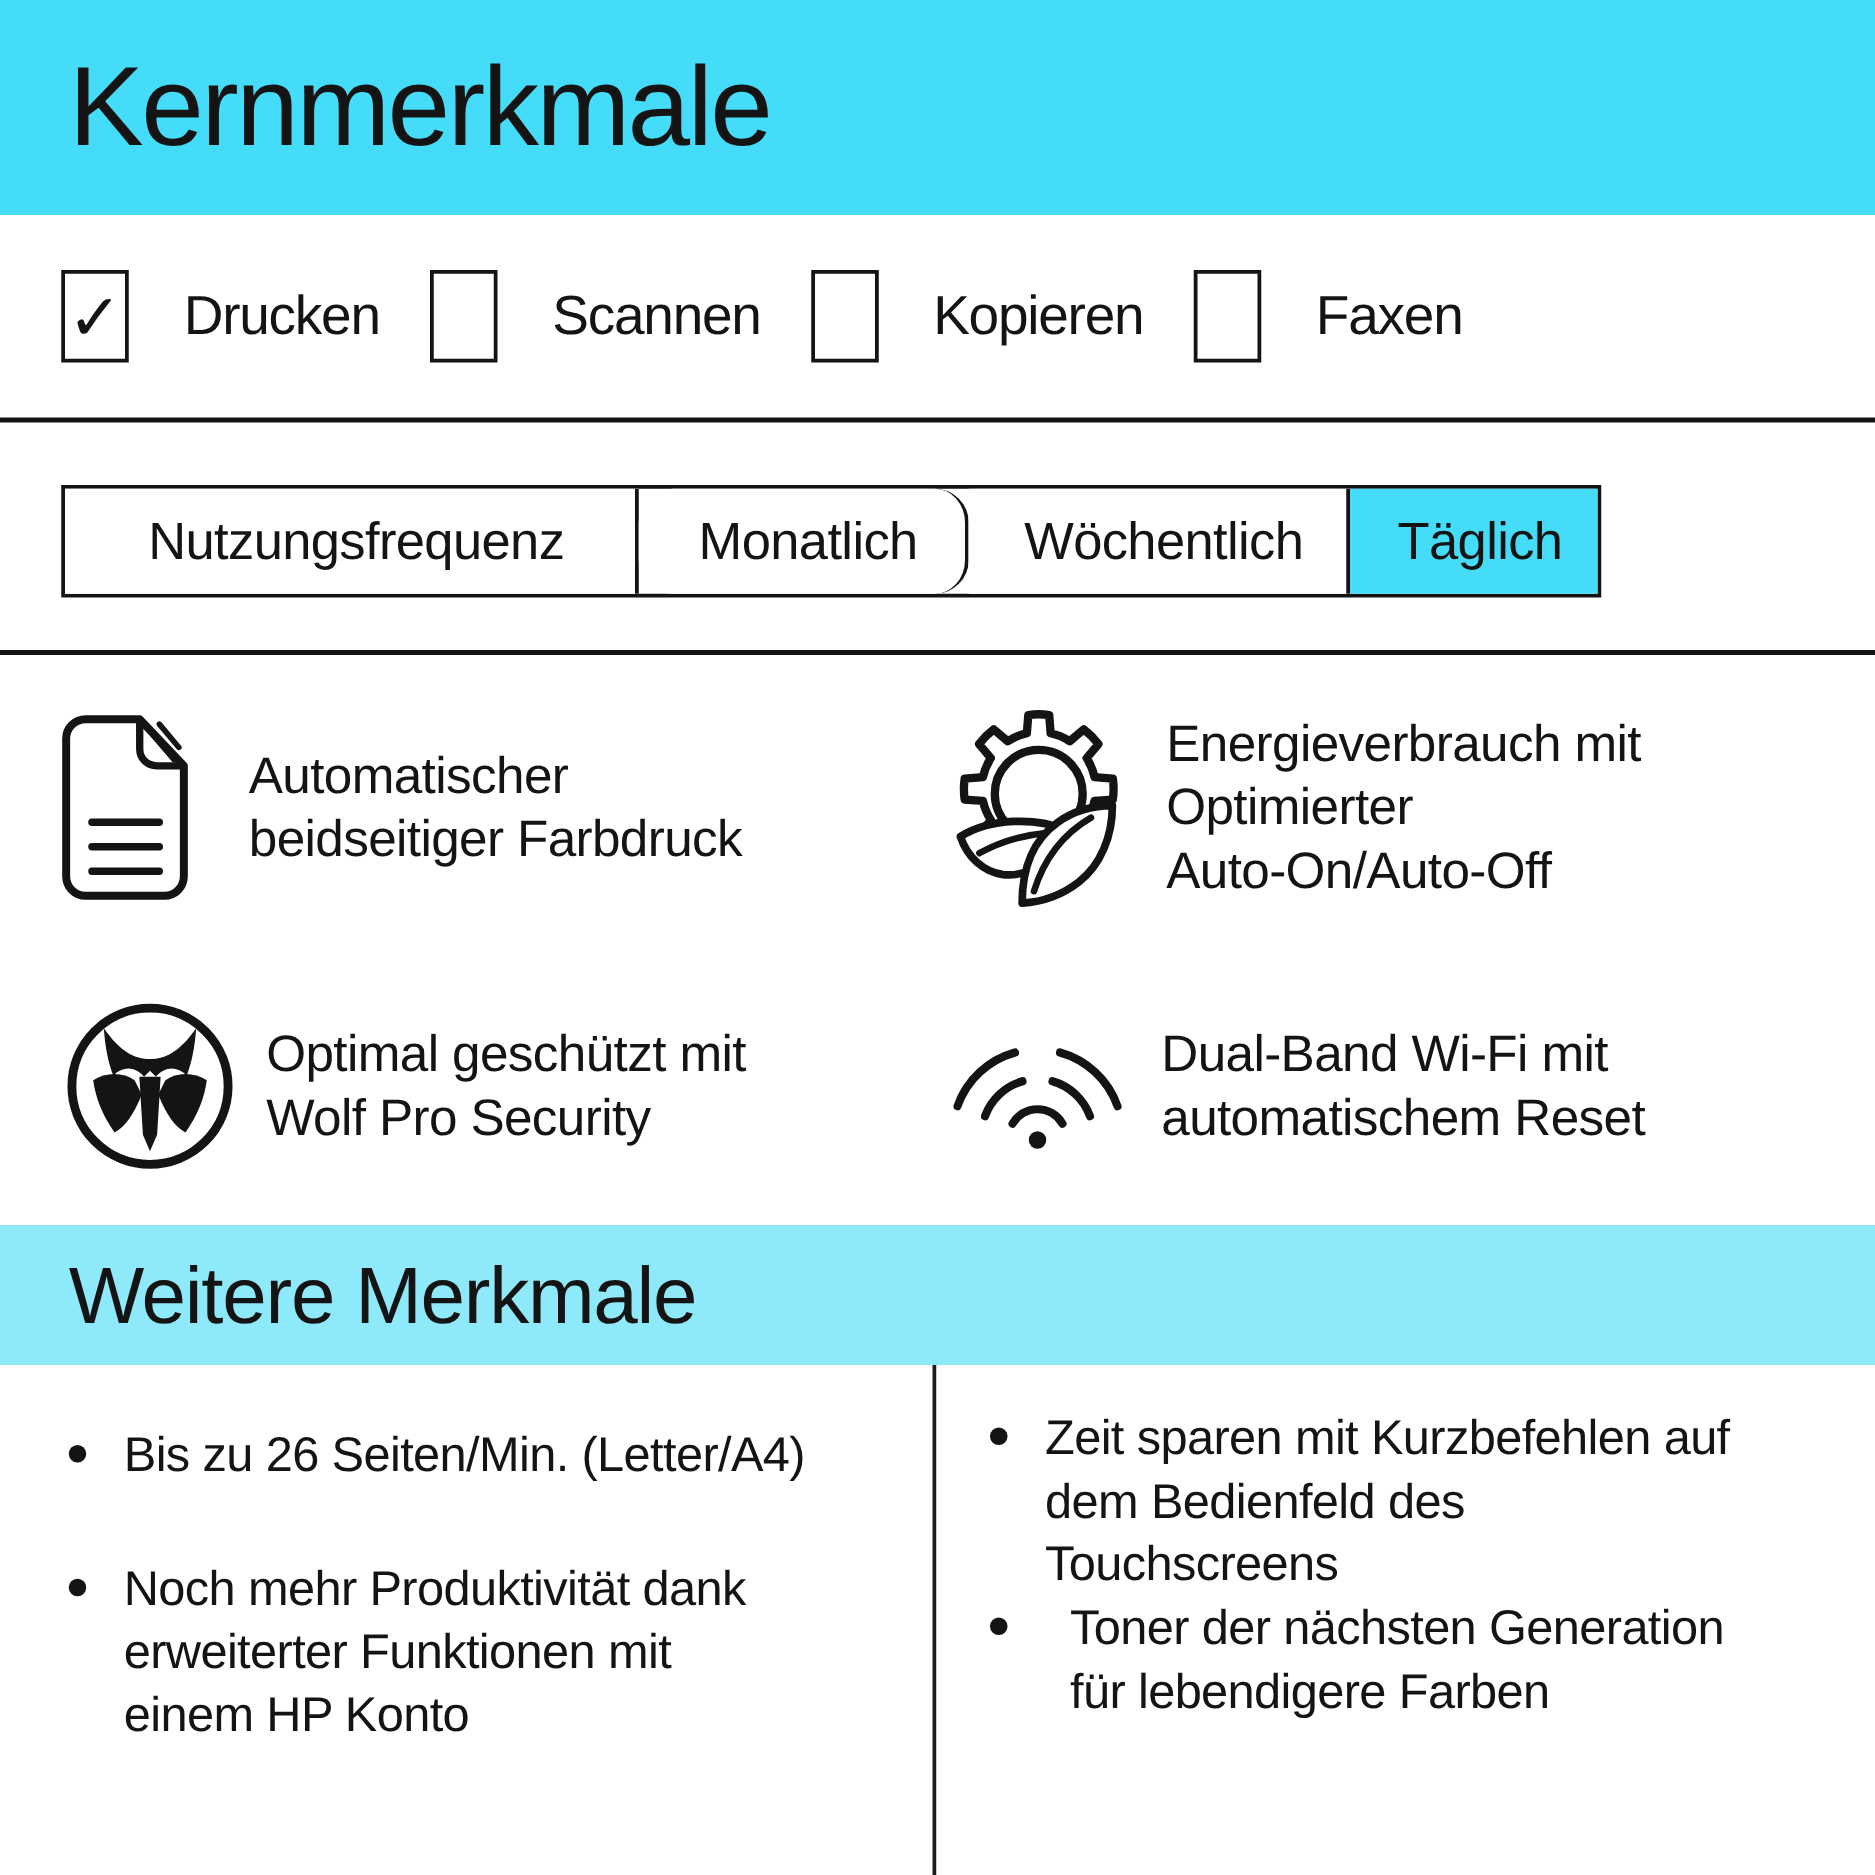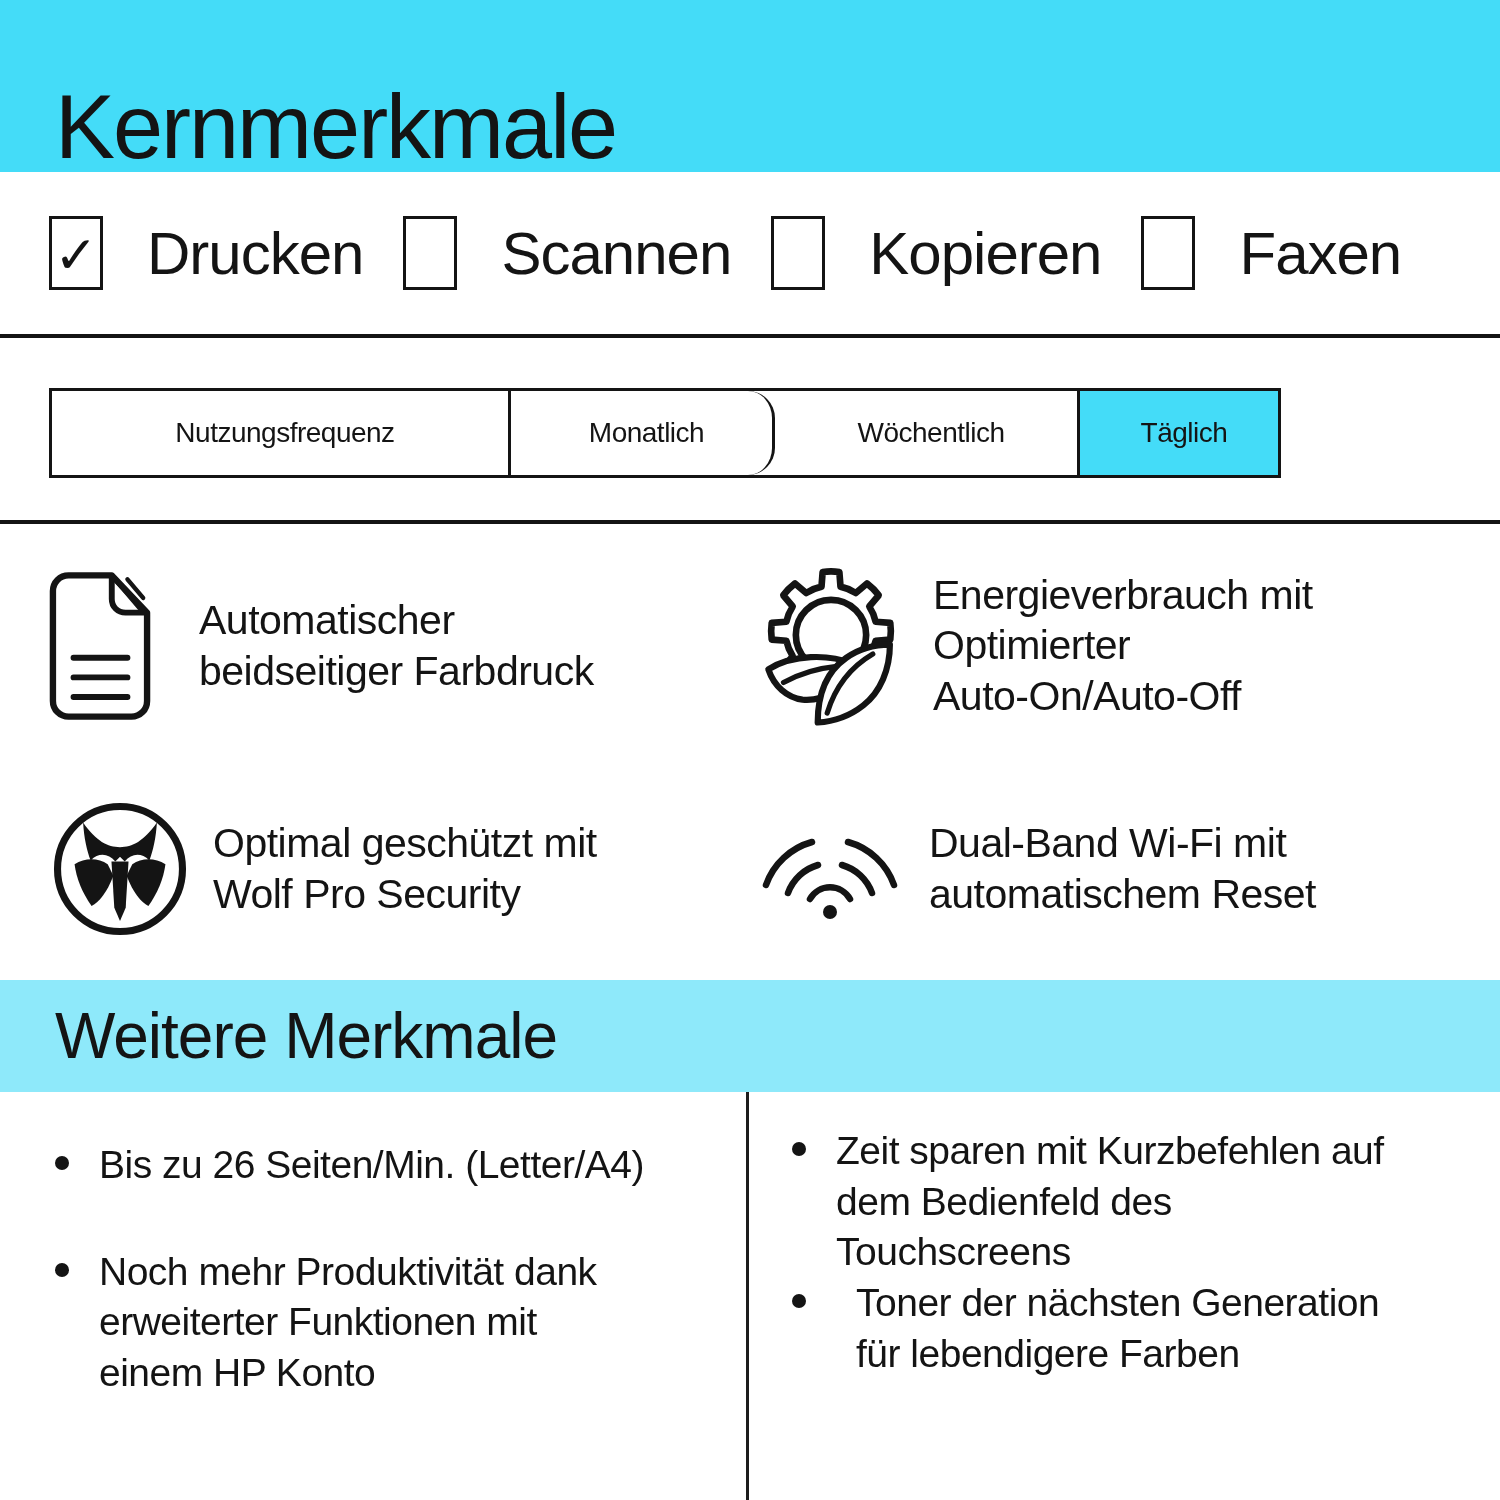--- a/index.html
+++ b/index.html
@@ -13,50 +13,50 @@
     width:1500px;height:1500px;
     background:#fff;
     font-family:"Liberation Sans","DejaVu Sans",sans-serif;
     color:var(--ink);
     overflow:hidden;
   }
   
   .band-top{
     position:absolute;left:0;top:0;width:1500px;height:172px;
     background:var(--cyan);
-    display:flex;align-items:flex-end;
+    display:flex;align-items:center;
   }
   .band-top h1{
     margin:0 0 0 55px;font-size:90px;font-weight:400;
     letter-spacing:-2px;line-height:1;
   }
   
   .cap-row{
     position:absolute;left:0;top:172px;width:1500px;height:162px;
     display:flex;align-items:center;gap:40px;
     padding-left:49px;box-sizing:border-box;
   }
   .cap-item{display:flex;align-items:center;gap:44px;}
   .cap-box{
     width:54px;height:74px;border:3px solid var(--ink);
     background:#fff;display:flex;align-items:center;justify-content:center;
     box-sizing:border-box;
   }
   .cap-box .check{font-size:52px;line-height:1;transform:translateY(2px);font-weight:400;}
-  .cap-label{font-size:60px;letter-spacing:-1px;white-space:nowrap;}
+  .cap-label{font-size:44px;letter-spacing:-1px;white-space:nowrap;}
   .hr1{position:absolute;left:0;top:334px;width:1500px;height:4px;background:var(--ink);}
   
   .freq-bar{
     position:absolute;left:49px;top:388px;width:1232px;height:90px;
     border:3px solid var(--ink);box-sizing:border-box;
     display:flex;
   }
   .freq-cell{
     display:flex;align-items:center;justify-content:center;
-    font-size:28px;letter-spacing:-0.5px;white-space:nowrap;
+    font-size:42px;letter-spacing:-0.5px;white-space:nowrap;
     border-right:3px solid var(--ink);box-sizing:border-box;
     background:#fff;
     padding-left:10px;
   }
   .freq-cell:last-child{border-right:none;}
   .freq-cell.c0{width:459px;}
   .freq-cell.c1{width:264px;border-radius:27px;}
   .freq-cell.c2{width:305px;}
   .freq-cell.c3{width:198px;}
   .freq-cell.selected{background:var(--cyan);}

